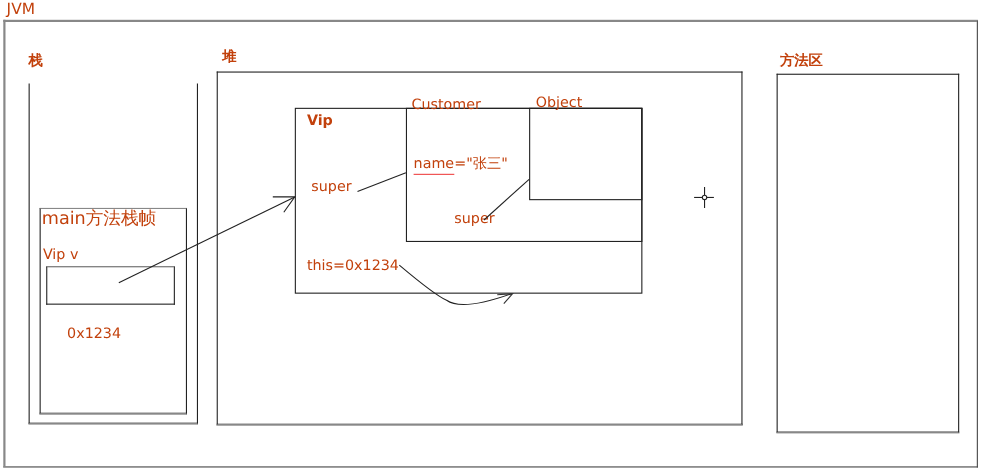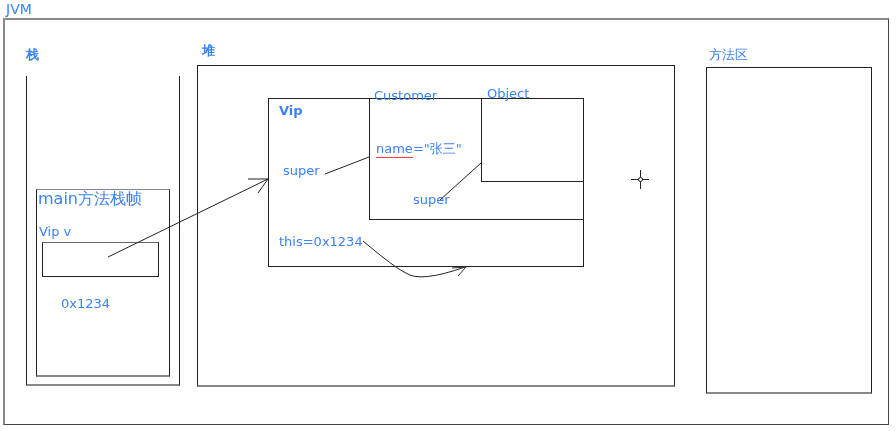--- a/index.html
+++ b/index.html
@@ -1,18 +1,18 @@
 <!DOCTYPE html>
 <html><head>
 <meta charset="utf-8">
 <style>
   html, body { margin: 0; padding: 0; background: #ffffff; }
   body { width: 896px; height: 431px; position: relative; overflow: hidden;
          font-family: "DejaVu Sans", "Liberation Sans", sans-serif; color: #222; }
-  .lbl { position: absolute; font-size: 13px; white-space: nowrap; color: #3b82f6; }
+  .lbl { position: absolute; font-size: 13px; white-space: nowrap; color: #c2410c; }
   .box { position: absolute; box-sizing: border-box; }
   svg.overlay { position: absolute; left: 0; top: 0; }
 </style>
 </head>
 <body>
 
 <div class="lbl" style="left:6px; top:1px; font-size:14px;">JVM</div>
 <div class="box" style="left:3px; top:18px; width:886px; height:407px; border:1px solid #444; border-left:2px solid #888; border-top:2px solid #888;"></div>
 
 <div class="lbl" style="left:26px; top:46px; font-weight:bold;">栈</div>
@@ -35,21 +35,21 @@
 <div class="box" style="left:369px; top:98px; width:215px; height:122px; border:1px solid #222;"></div>
 <div class="lbl" style="left:374px; top:88px;">Customer</div>
 <div class="lbl" style="left:376px; top:140px;">
   <span style="border-bottom:1px solid #ef4444; padding-bottom:1px;">name</span><span>="张三"</span>
 </div>
 <div class="lbl" style="left:413px; top:192px;">super</div>
 
 <div class="box" style="left:481px; top:98px; width:103px; height:84px; border:1px solid #222;"></div>
 <div class="lbl" style="left:487px; top:86px;">Object</div>
 
-<div class="lbl" style="left:709px; top:46px; font-weight:normal;">方法区</div>
+<div class="lbl" style="left:709px; top:46px; font-weight:bold;">方法区</div>
 <div class="box" style="left:706px; top:67px; width:166px; height:327px; border:1px solid #222; border-bottom:2px solid #888;"></div>
 
 <svg class="overlay" width="896" height="431">
 
   <path d="M108 257 L268 179" stroke="#222" stroke-width="1" fill="none"></path>
   <path d="M248 179 L268 179 L258 193" stroke="#222" stroke-width="1" fill="none"></path>
 
   <path d="M325 174 L369 157" stroke="#222" stroke-width="1" fill="none"></path>
 
   <path d="M440 200 L481 163" stroke="#222" stroke-width="1" fill="none"></path>

